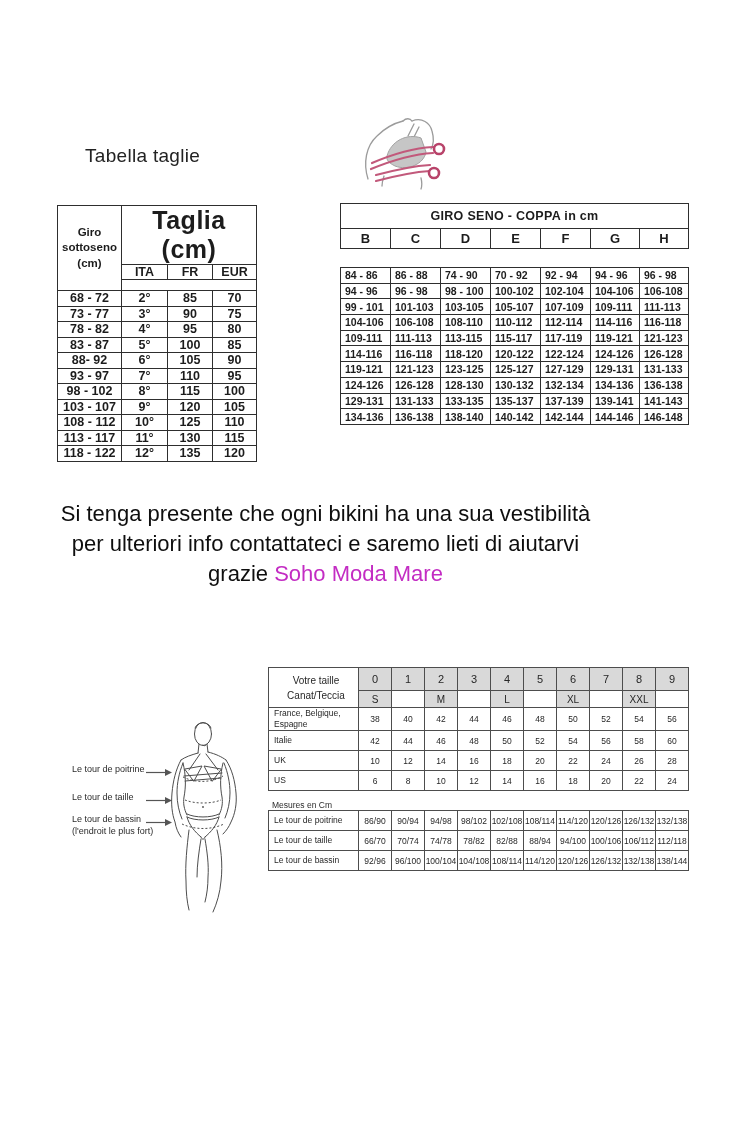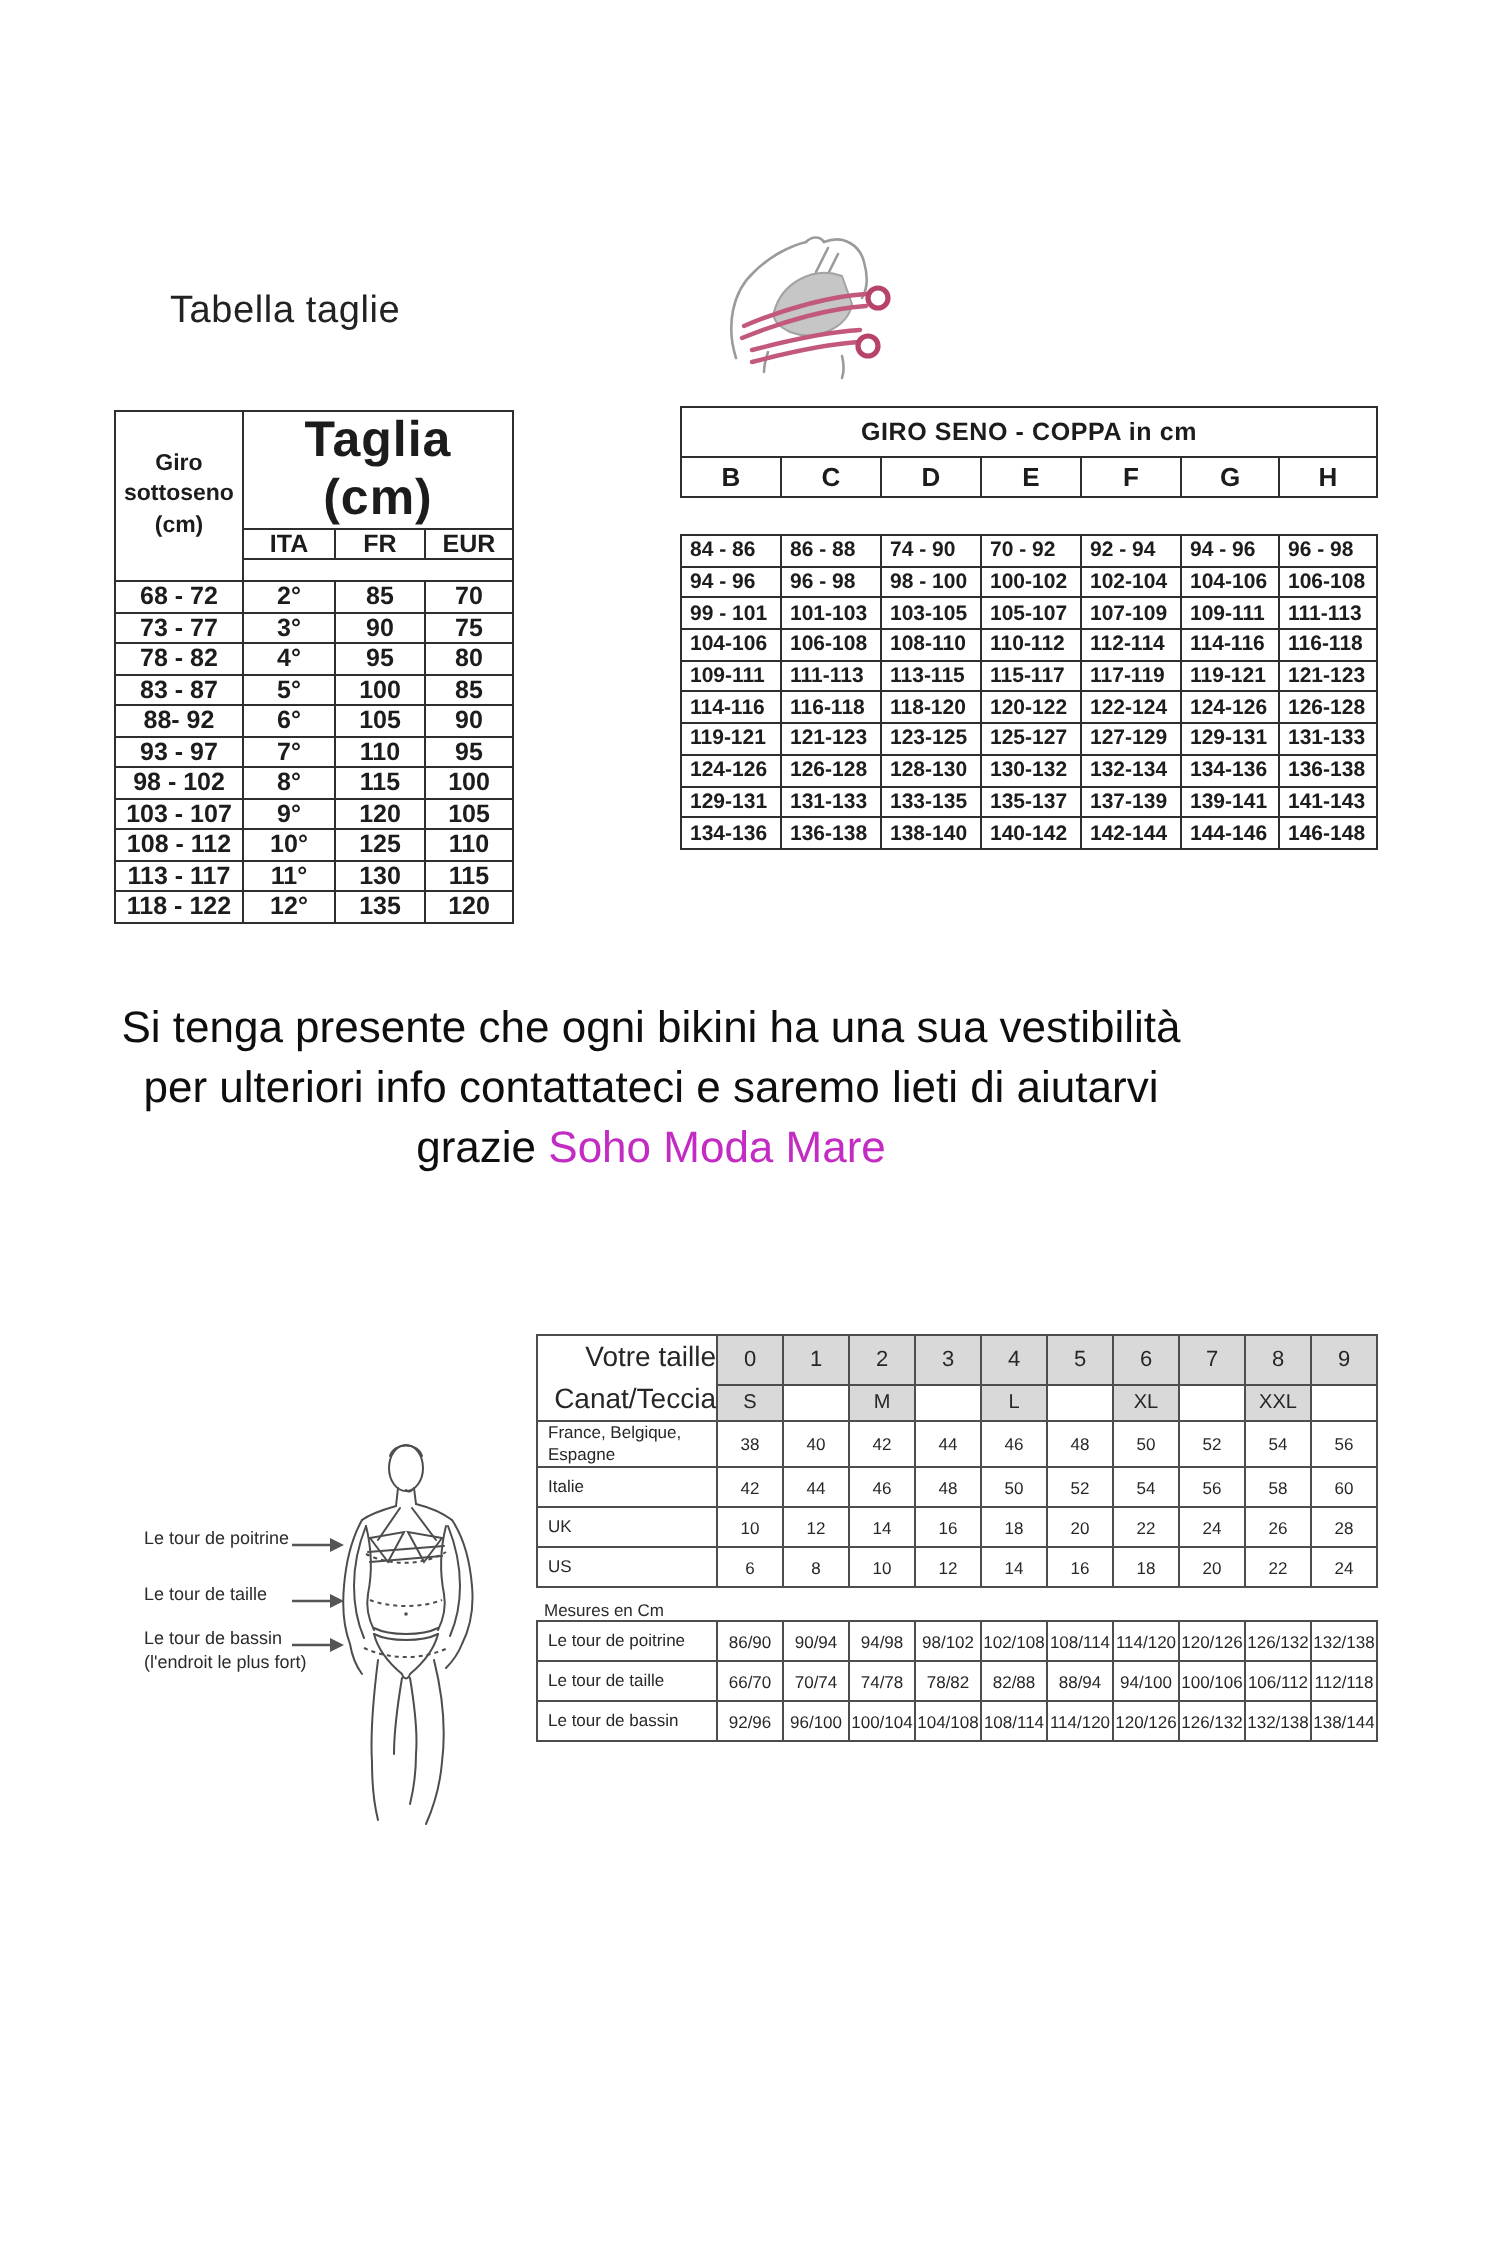--- a/index.html
+++ b/index.html
@@ -37,21 +37,21 @@
   .arrow{position:absolute;width:26px;height:9px;}
 
   
   .btable,.btable2{position:absolute;left:268px;font-size:8.5px;}
   .btable{top:667px;}
   .btable2{top:810px;}
   .btable td,.btable2 td{border:1px solid #4d4d4d;text-align:center;padding:0;color:#272727;
                          font-size:8.5px;height:19px;}
   .btable{border:1.5px solid #3a3a3a;}
   .btable2{border:1.5px solid #3a3a3a;}
-  .btable .bcorner{text-align:right;padding-left:5px;white-space:pre-line;line-height:1.5;font-size:14px;}
+  .btable .bcorner{text-align:center;padding-left:5px;white-space:pre-line;line-height:1.5;font-size:10px;}
   .btable .num{background:#d9d9d9;font-size:11px;height:22px;}
   .btable .letters td{height:16px;font-size:10px;}
   .btable .letters td:not(:empty){background:#d9d9d9;}
   .rowlabel{text-align:left !important;padding-left:5px !important;white-space:pre-line;line-height:1.3;margin-top:12px;}
   .mesures{position:absolute;left:272px;top:800px;font-size:8.5px;color:#2b2b2b;}
 
   svg{position:absolute;}
   .sketch{stroke:#9b9b9b;fill:none;stroke-width:1.3;stroke-linecap:round;}
   .pinkline{stroke:#c2597b;fill:none;stroke-width:2.2;stroke-linecap:round;}
   .fig{stroke:#4d4d4d;fill:none;stroke-width:1;stroke-linecap:round;}

